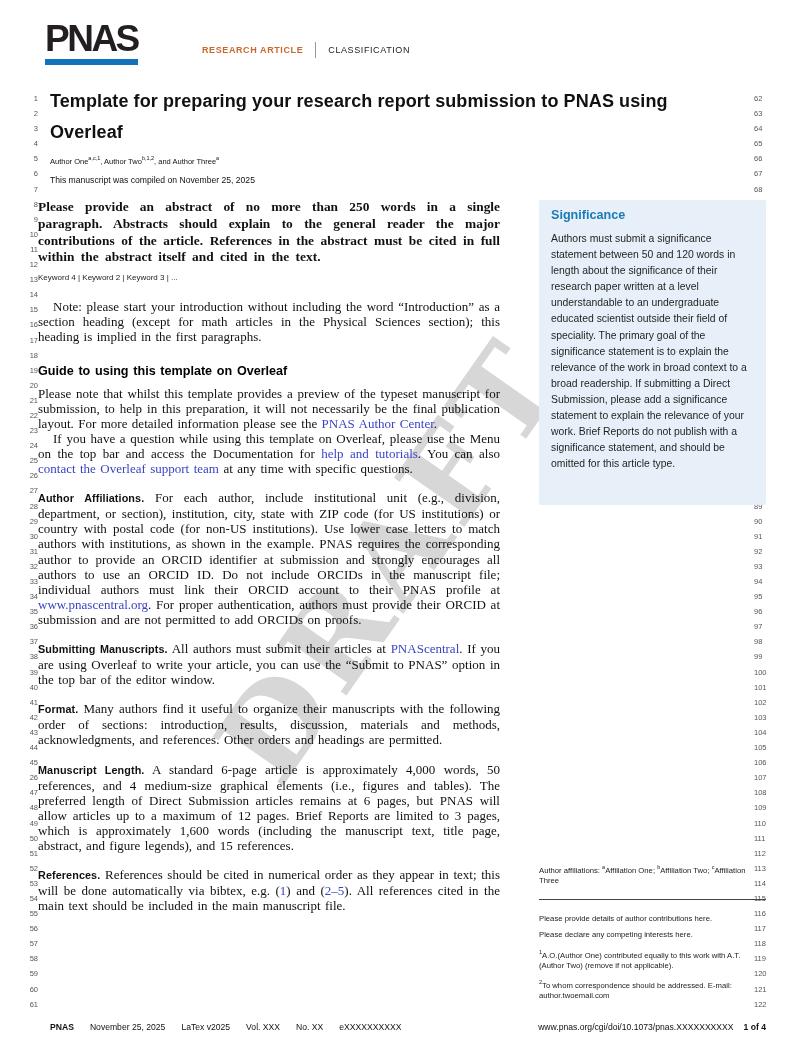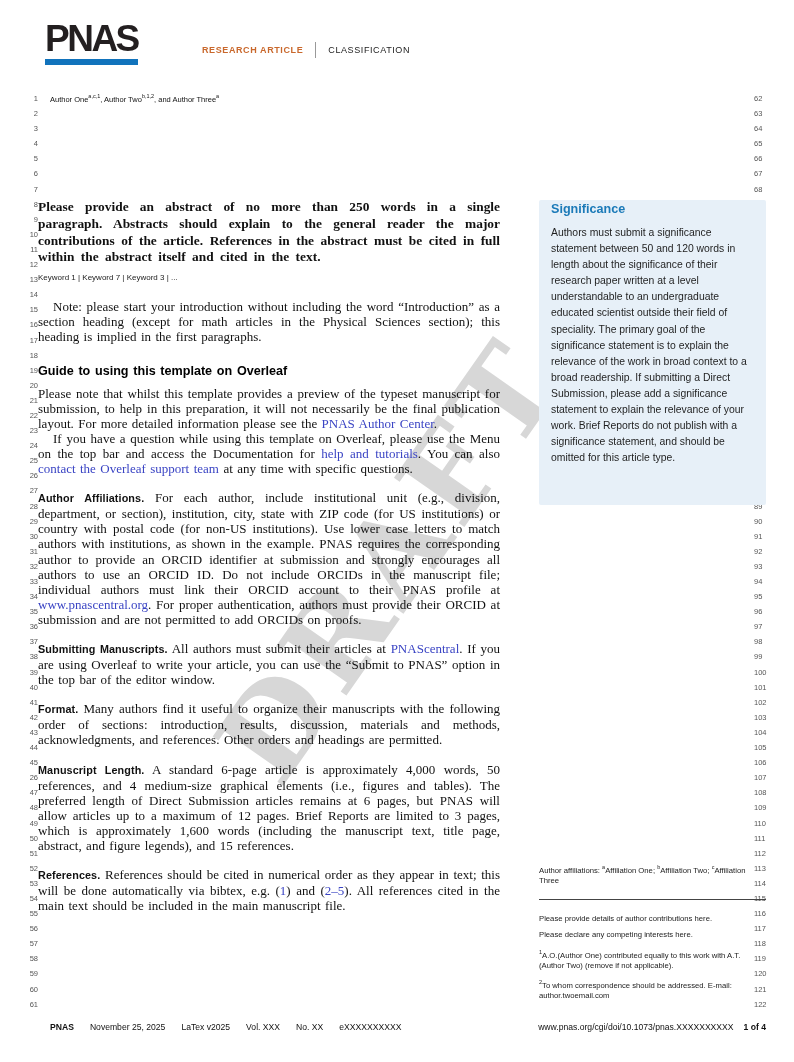--- a/index.html
+++ b/index.html
@@ -39,21 +39,21 @@
   .body-text p{margin:0;}
   .indent{text-indent:15px;}
   .sec-gap{margin-top:14px !important;}
   .section-head{font-size:12.6px;font-weight:bold;font-family:"Liberation Sans",sans-serif;
         margin:20px 0 6px 0;color:#000000;}
   .runin{font-family:"Liberation Sans",sans-serif;font-weight:bold;font-size:10.8px;
         letter-spacing:.1px;}
   a.link{color:#3a44c4;text-decoration:none;cursor:pointer;}
   
   .sig-box{position:absolute;left:539px;top:200px;width:227px;height:305px;z-index:1;
-        background:#e7f0f8;border-radius:2px;box-sizing:border-box;padding:2px 12px;}
+        background:#e7f0f8;border-radius:2px;box-sizing:border-box;padding:8px 12px;}
   .sig-title{color:#1b7ab8;font-weight:bold;font-size:12.6px;margin-bottom:9px;}
   .sig-body{font-size:10.4px;line-height:16.1px;color:#1f1f1f;}
   
   .side-notes{position:absolute;left:539px;top:862px;width:227px;z-index:1;
         font-size:7.7px;line-height:10.5px;color:#222;}
   .side-notes sup{font-size:5.5px;}
   .side-notes p{margin:0 0 6px 0;}
   .note-rule{border:none;border-top:1px solid #444;margin:12px 0 14px 0;}
   
   .footer{position:absolute;left:50px;right:28px;top:1022px;display:flex;
@@ -199,28 +199,30 @@
       <div class="ln">116</div>
       <div class="ln">117</div>
       <div class="ln">118</div>
       <div class="ln">119</div>
       <div class="ln">120</div>
       <div class="ln">121</div>
       <div class="ln">122</div>
     </div>
 
   <div class="title-block">
+    <div class="paper-title">Template for preparing your research report submission to PNAS using Overleaf</div>
     <div class="authors">
       <span>Author One</span><sup>a,c,1</sup><span>, </span><span>Author Two</span><sup>b,1,2</sup><span>, and </span><span>Author Three</span><sup>a</sup>
     </div>
+    <div class="compiled">This manuscript was compiled on November 25, 2025</div>
   </div>
 
   <div class="col-left">
     <div class="abstract">Please provide an abstract of no more than 250 words in a single paragraph. Abstracts should explain to the general reader the major contributions of the article. References in the abstract must be cited in full within the abstract itself and cited in the text.</div>
-    <div class="keywords">Keyword 1 | Keyword 7 | Keyword 3 | ...</div>
+    <div class="keywords">Keyword 4 | Keyword 2 | Keyword 3 | ...</div>
 
     <div class="body-text">
       <p class="indent">Note: please start your introduction without including the word “Introduction” as a section heading (except for math articles in the Physical Sciences section); this heading is implied in the first paragraphs.</p>
 
       <div class="section-head">Guide to using this template on Overleaf</div>
 
       <p><span>Please note that whilst this template provides a preview of the typeset manuscript for submission, to help in this preparation, it will not necessarily be the final publication layout. For more detailed information please see the </span><a class="link">PNAS Author Center</a><span>.</span></p>
       <p class="indent"><span>If you have a question while using this template on Overleaf, please use the Menu on the top bar and access the Documentation for </span><a class="link">help and tutorials</a><span>. You can also </span><a class="link">contact the Overleaf support team</a><span> at any time with specific questions.</span></p>
 
       <p class="sec-gap"><span class="runin">Author Affiliations.</span><span> For each author, include institutional unit (e.g., division, department, or section), institution, city, state with ZIP code (for US institutions) or country with postal code (for non-US institutions). Use lower case letters to match authors with institutions, as shown in the example. PNAS requires the corresponding author to provide an ORCID identifier at submission and strongly encourages all authors to use an ORCID ID. Do not include ORCIDs in the manuscript file; individual authors must link their ORCID account to their PNAS profile at </span><a class="link">www.pnascentral.org</a><span>. For proper authentication, authors must provide their ORCID at submission and are not permitted to add ORCIDs on proofs.</span></p>

